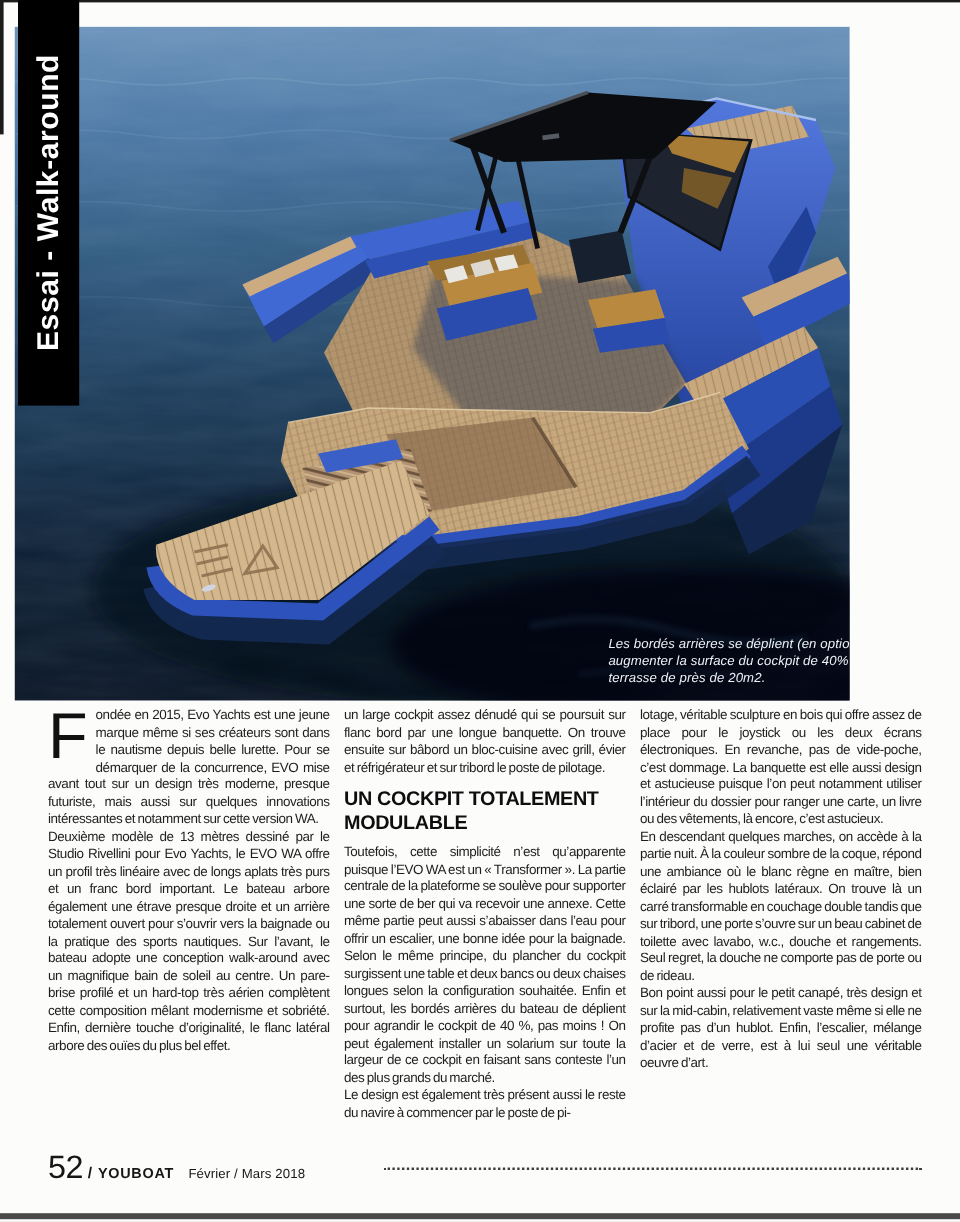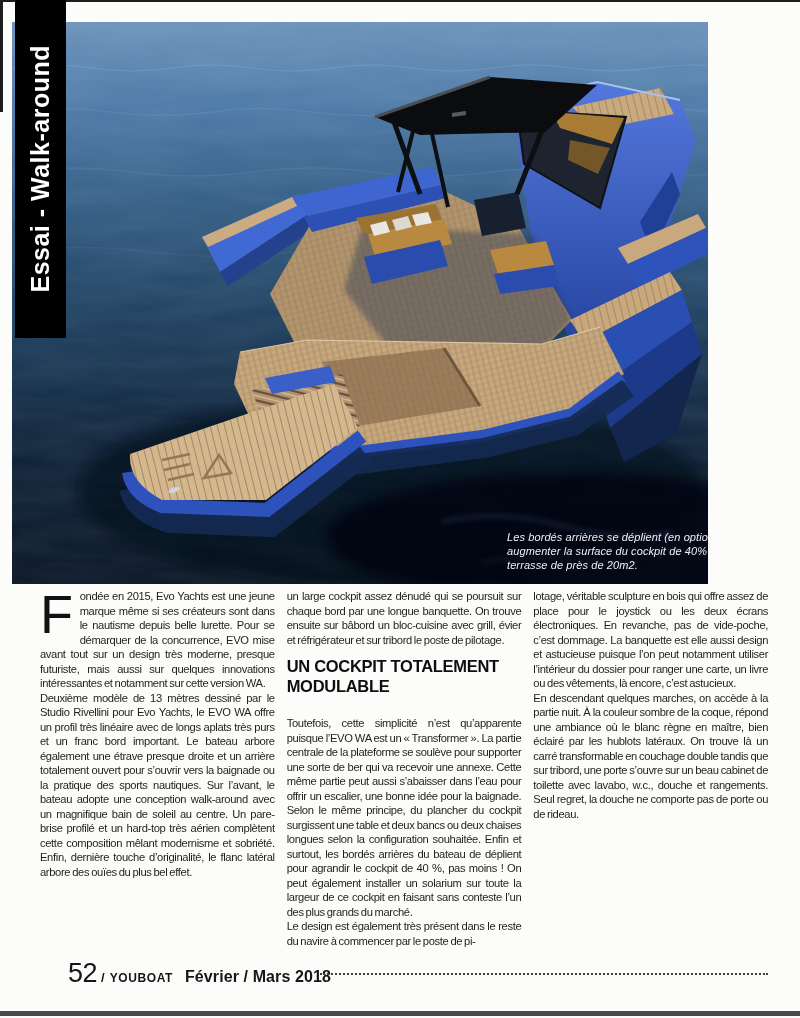--- a/index.html
+++ b/index.html
@@ -34,30 +34,30 @@
   .article{position:absolute;left:40px;top:589px;width:728px;height:384px;display:flex;gap:12px;}
   .col{flex:1 1 0;min-width:0;}
   .p{
     margin:0;text-align:justify;color:#1e1e1c;
     font-size:11.2px;line-height:14.5px;letter-spacing:-0.35px;word-spacing:-0.8px;
   }
   .dropcap{
     float:left;font-size:54px;line-height:45px;padding:3px 7px 0 0;color:#111;
   }
   .heading{
-    margin:10px 0 20px 0;color:#0e0e0e;font-weight:700;
+    margin:10px 0 7px 0;color:#0e0e0e;font-weight:700;
     font-size:16.5px;line-height:19.5px;letter-spacing:-0.3px;
   }
 
   
-  .footer{position:absolute;left:40px;top:958px;display:flex;align-items:baseline;color:#161616;margin-left:28px;}
+  .footer{position:absolute;left:40px;top:958px;display:flex;align-items:baseline;color:#161616;}
   .pagenum{font-size:27px;font-weight:400;letter-spacing:-0.5px;}
   .fsep{font-size:13px;font-weight:700;margin:0 5px 0 4px;}
   .mag{font-size:12px;font-weight:700;letter-spacing:0.6px;}
-  .issue{font-size:16px;font-weight:700;margin-left:12px;letter-spacing:0.1px;}
+  .issue{font-size:11px;font-weight:400;margin-left:12px;letter-spacing:0.1px;}
   .dotted-rule{position:absolute;left:320px;top:973px;width:448px;height:0;border-top:2px dotted #3f3f3f;}
 
   .bottom-bar{position:absolute;left:0;top:1011px;width:800px;height:5px;background:#4a4a4a;}
 </style>
 </head>
 <body>
 
 <div class="page">
 
   <div class="top-hairline"></div>
@@ -215,28 +215,29 @@
   <div class="banner">
     <span class="banner-text">Essai - Walk-around</span>
   </div>
 
   <div class="article">
     <div class="col">
       <p class="p"><span class="dropcap">F</span><span>ondée en 2015, Evo Yachts est une jeune marque même si ses créateurs sont dans le nautisme depuis belle lurette. Pour se démarquer de la concurrence, EVO mise avant tout sur un design très moderne, presque futuriste, mais aussi sur quelques innovations intéressantes et notamment sur cette version WA.</span></p>
       <p class="p">Deuxième modèle de 13 mètres dessiné par le Studio Rivellini pour Evo Yachts, le EVO WA offre un profil très linéaire avec de longs aplats très purs et un franc bord important. Le bateau arbore également une étrave presque droite et un arrière totalement ouvert pour s’ouvrir vers la baignade ou la pratique des sports nautiques. Sur l’avant, le bateau adopte une conception walk-around avec un magnifique bain de soleil au centre. Un pare-brise profilé et un hard-top très aérien complètent cette composition mêlant modernisme et sobriété. Enfin, dernière touche d’originalité, le flanc latéral arbore des ouïes du plus bel effet.</p>
     </div>
     <div class="col">
-      <p class="p">un large cockpit assez dénudé qui se poursuit sur chaque bord par une longue banquette. On trouve ensuite sur bâbord un bloc-cuisine avec grill, évier et réfrigérateur et sur tribord le poste de pilotage.</p>
+      <p class="p">un large cockpit assez dénudé qui se poursuit sur flanc bord par une longue banquette. On trouve ensuite sur bâbord un bloc-cuisine avec grill, évier et réfrigérateur et sur tribord le poste de pilotage.</p>
       <h2 class="heading">UN COCKPIT TOTALEMENT MODULABLE</h2>
       <p class="p">Toutefois, cette simplicité n’est qu’apparente puisque l’EVO WA est un « Transformer ». La partie centrale de la plateforme se soulève pour supporter une sorte de ber qui va recevoir une annexe. Cette même partie peut aussi s’abaisser dans l’eau pour offrir un escalier, une bonne idée pour la baignade. Selon le même principe, du plancher du cockpit surgissent une table et deux bancs ou deux chaises longues selon la configuration souhaitée. Enfin et surtout, les bordés arrières du bateau de déplient pour agrandir le cockpit de 40 %, pas moins ! On peut également installer un solarium sur toute la largeur de ce cockpit en faisant sans conteste l’un des plus grands du marché.</p>
-      <p class="p">Le design est également très présent dans le reste du navire à commencer par le poste de pi-</p>
+      <p class="p">Le design est également très présent aussi le reste du navire à commencer par le poste de pi-</p>
     </div>
     <div class="col">
       <p class="p">lotage, véritable sculpture en bois qui offre assez de place pour le joystick ou les deux écrans électroniques. En revanche, pas de vide-poche, c’est dommage. La banquette est elle aussi design et astucieuse puisque l’on peut notamment utiliser l’intérieur du dossier pour ranger une carte, un livre ou des vêtements, là encore, c’est astucieux.</p>
       <p class="p">En descendant quelques marches, on accède à la partie nuit. À la couleur sombre de la coque, répond une ambiance où le blanc règne en maître, bien éclairé par les hublots latéraux. On trouve là un carré transformable en couchage double tandis que sur tribord, une porte s’ouvre sur un beau cabinet de toilette avec lavabo, w.c., douche et rangements. Seul regret, la douche ne comporte pas de porte ou de rideau.</p>
+      <p class="p">Bon point aussi pour le petit canapé, très design et sur la mid-cabin, relativement vaste même si elle ne profite pas d’un hublot. Enfin, l’escalier, mélange d’acier et de verre, est à lui seul une véritable oeuvre d’art.</p>
     </div>
   </div>
 
   <div class="footer">
     <span class="pagenum">52</span>
     <span class="fsep">/</span>
     <span class="mag">YOUBOAT</span>
     <span class="issue">Février / Mars 2018</span>
   </div>
   <div class="dotted-rule"></div>

